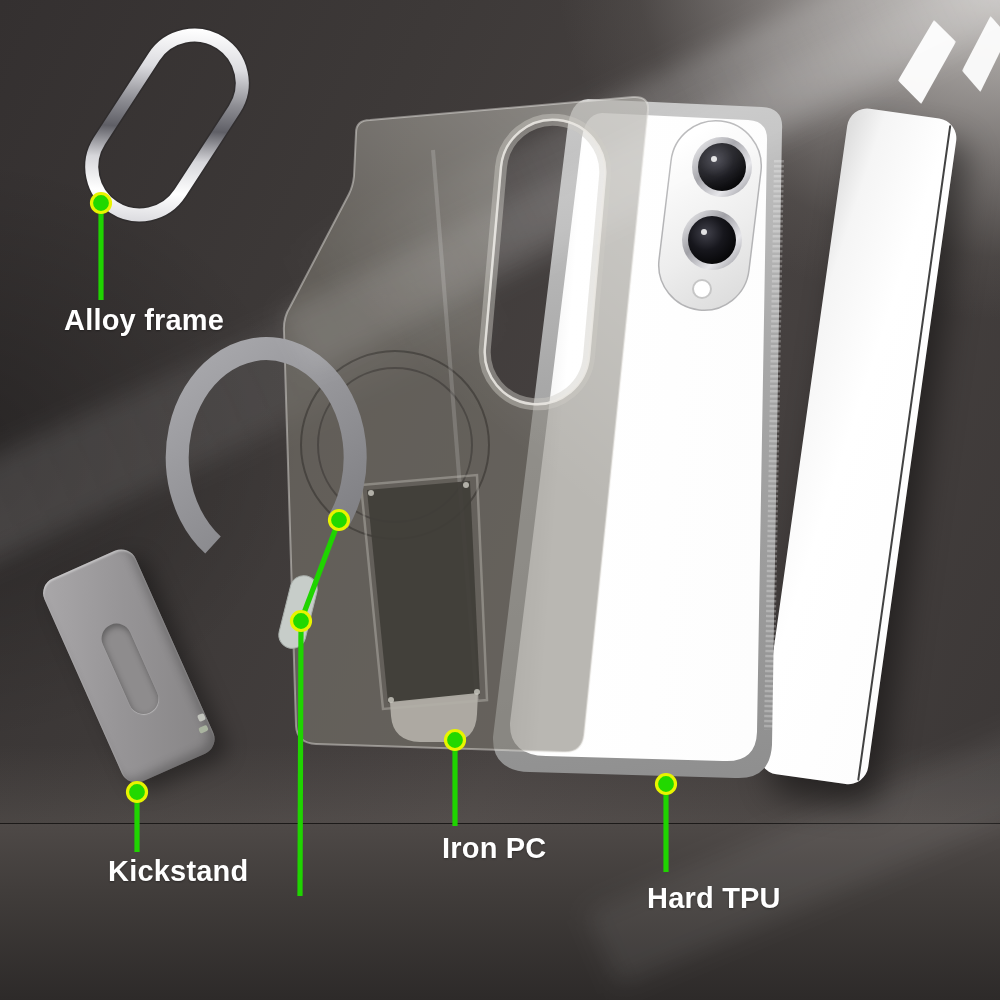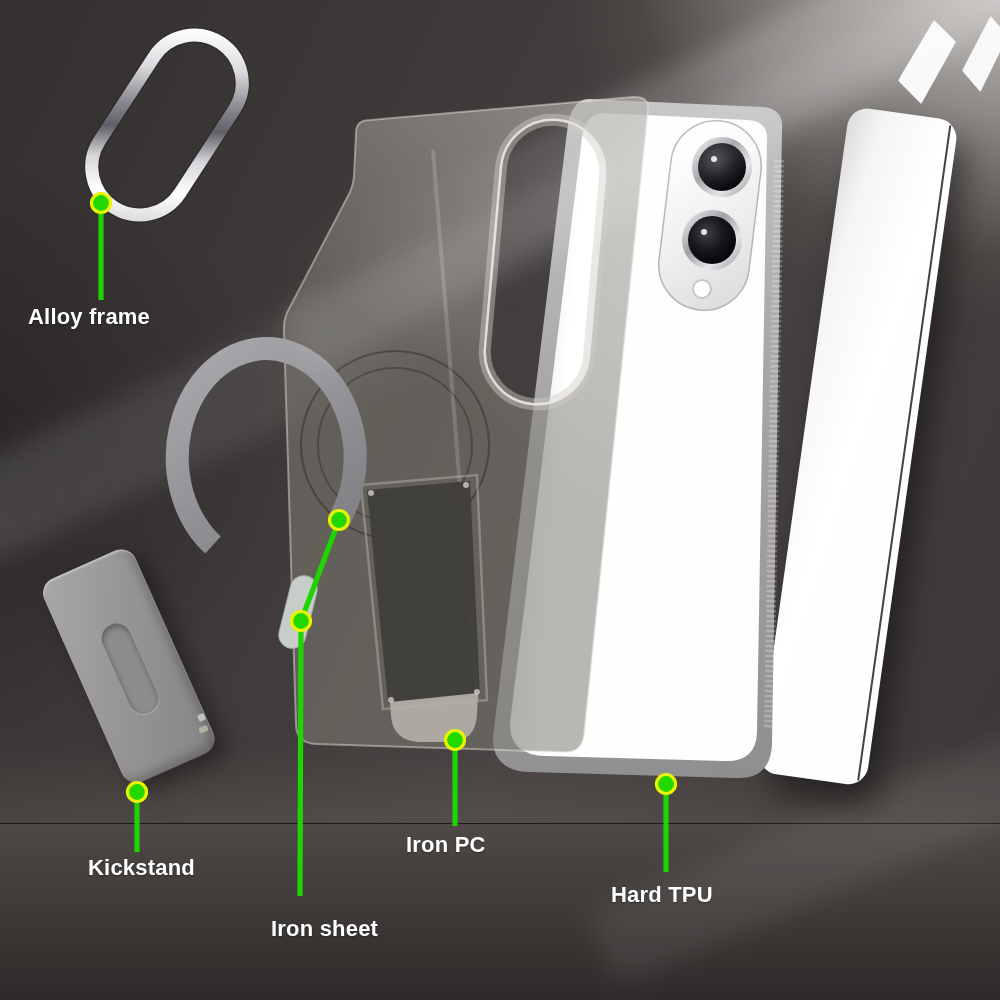--- a/index.html
+++ b/index.html
@@ -57,22 +57,22 @@
                inset -4px -6px 10px rgba(0,0,0,0.22),
                8px 12px 20px rgba(0,0,0,0.35);
   }
   .kick-slot{position:absolute;left:35px;top:66px;width:30px;height:96px;border-radius:15px;
     background:#8e8c8d;
     box-shadow:inset 0 3px 6px rgba(0,0,0,0.35),0 1px 1px rgba(255,255,255,0.35);}
   .kick-pin1{position:absolute;left:88px;top:196px;width:9px;height:6px;border-radius:2px;background:#a9b39f;}
   .kick-pin2{position:absolute;left:92px;top:184px;width:7px;height:7px;border-radius:2px;background:#c2c4bd;}
 
   
-  .label{color:#ffffff;font-size:22px;font-weight:600;line-height:1;
-    letter-spacing:0.2px;white-space:nowrap;text-shadow:0 1px 2px rgba(0,0,0,0.35);}
+  .label{color:#ffffff;font-size:29px;font-weight:600;line-height:1;
+    letter-spacing:0.2px;white-space:nowrap;text-shadow:0 1px 2px rgba(0,0,0,0.35);margin-left:36px;}
 
   svg.layer{position:absolute;left:0;top:0;}
 </style>
 </head>
 <body>
 
 <div id="canvas">
 
   <div class="abs bg-base"></div>
   <div class="abs wallglow"></div>
@@ -224,18 +224,17 @@
       <circle cx="101" cy="203" r="9.5"></circle>
       <circle cx="137" cy="792" r="9.5"></circle>
       <circle cx="339" cy="520" r="9.5"></circle>
       <circle cx="301" cy="621" r="9.5"></circle>
       <circle cx="455" cy="740" r="9.5"></circle>
       <circle cx="666" cy="784" r="9.5"></circle>
     </g>
   </svg>
 
   <div class="abs label" style="left:28px;top:306px">Alloy frame</div>
-  <div class="abs label" style="left:88px;top:857px">Kickstand</div>
-  <div class="abs label" style="left:271px;top:918px">Iron sheet</div>
+  <div class="abs label" style="left:72px;top:857px">Kickstand</div>
   <div class="abs label" style="left:406px;top:834px">Iron PC</div>
   <div class="abs label" style="left:611px;top:884px">Hard TPU</div>
 
 </div>
 
 </body></html>

